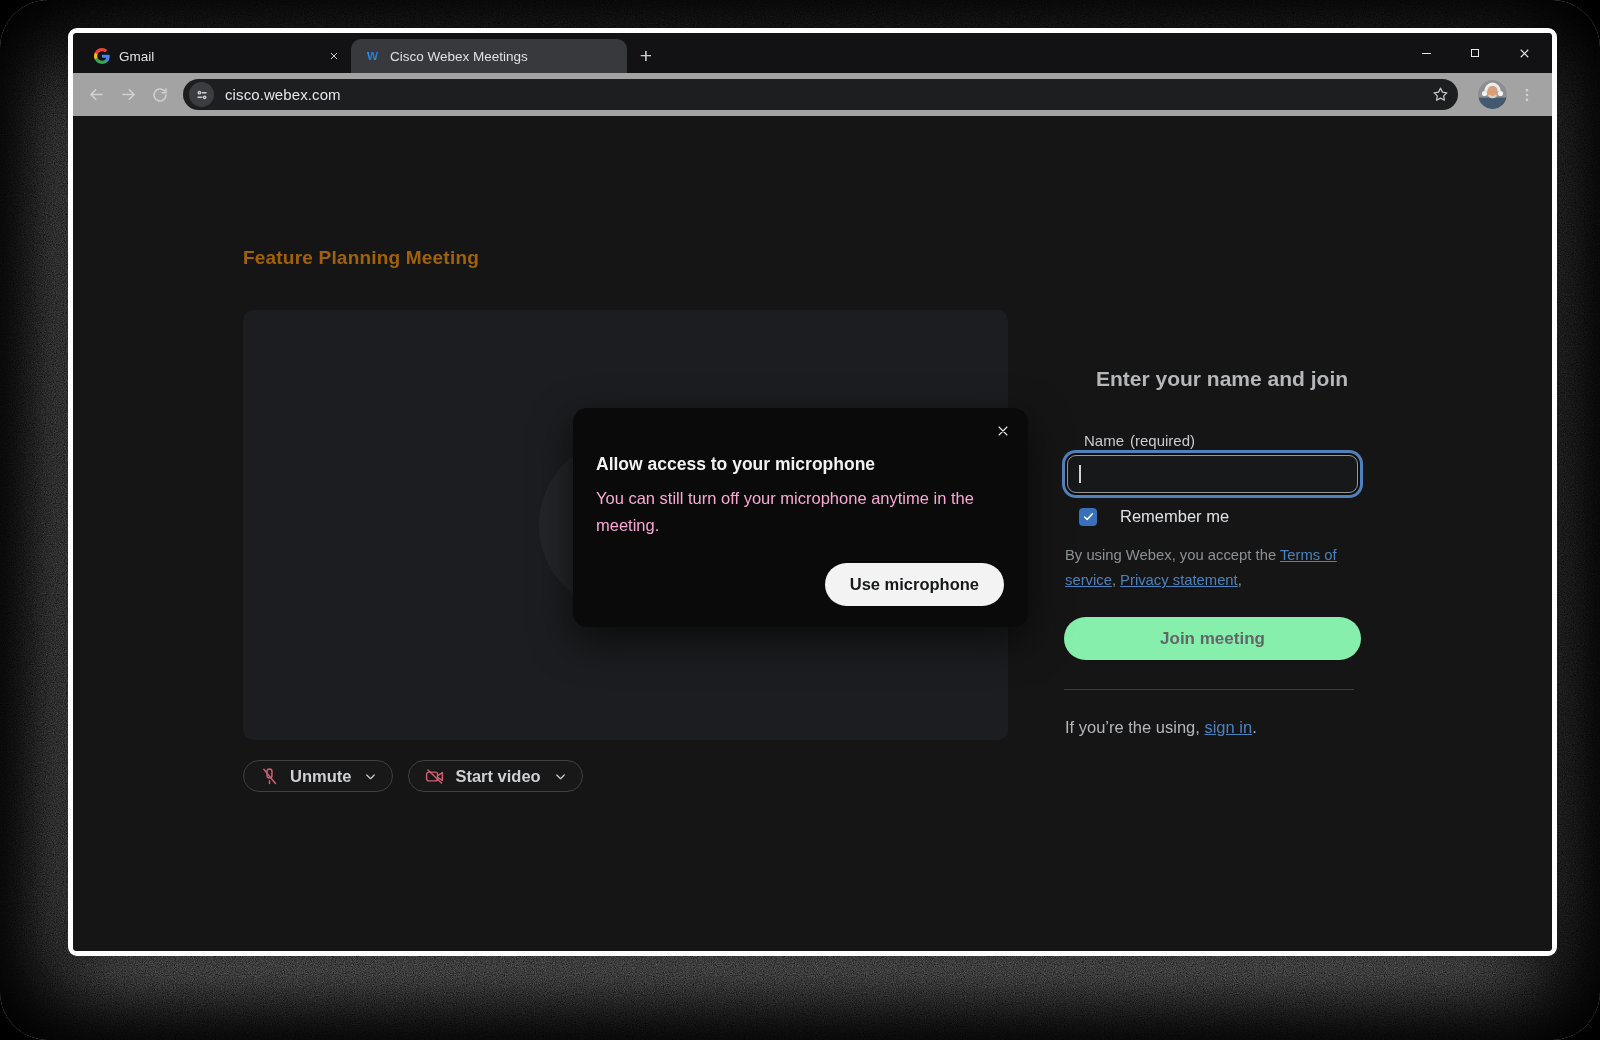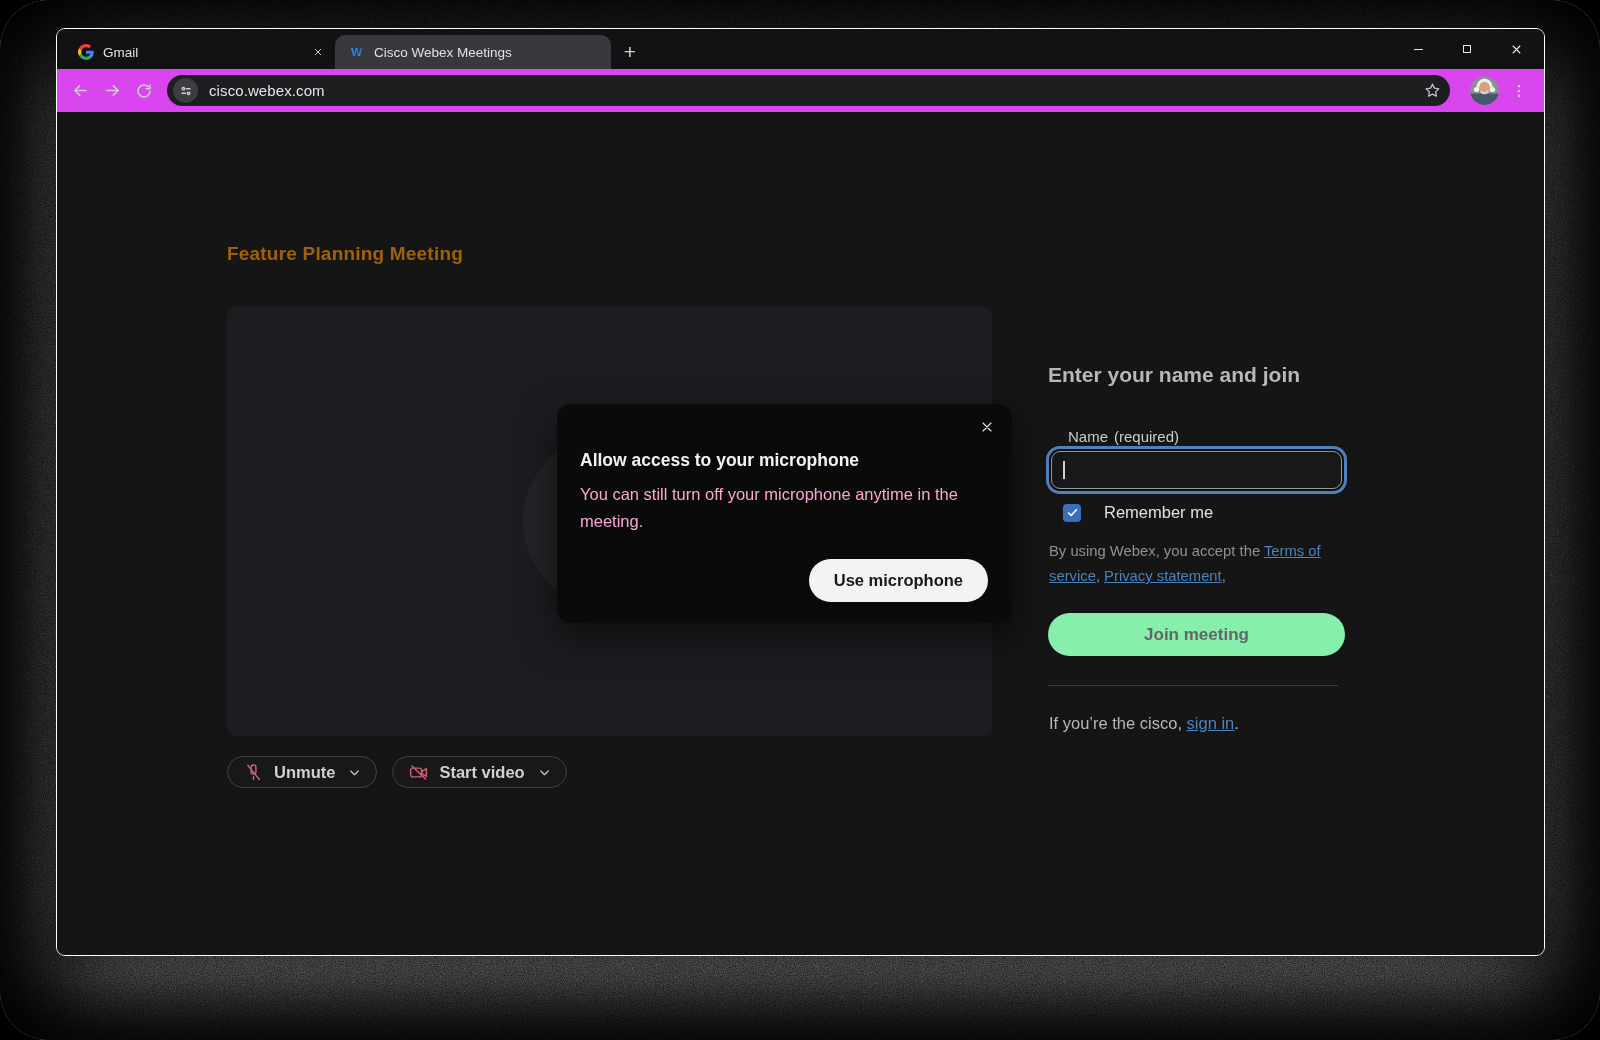--- a/index.html
+++ b/index.html
@@ -10,38 +10,38 @@
   }
 
   
   .noise-wrap { position:absolute; inset:0; border-radius:48px; overflow:hidden; }
   .noise-wrap svg { position:absolute; inset:0; display:block; }
   .vignette { position:absolute; inset:0; border-radius:48px;
     box-shadow: inset 0 0 80px 45px #000, inset 0 0 160px 60px rgba(0,0,0,.55); }
 
   
   .window {
-    position:absolute; left:56px; top:28px; width:1489px; height:928px;
-    background:#151516; border:1px solid #ffffff; border-radius:9px;
+    position:absolute; left:68px; top:28px; width:1489px; height:928px;
+    background:#151516; border:5px solid #ffffff; border-radius:9px;
     overflow:hidden; box-shadow:0 0 30px 6px rgba(0,0,0,.45);
   }
 
   
   .tabstrip { height:40px; background:#121214; display:flex; align-items:flex-end; padding-left:8px; position:relative; }
   .tab { height:34px; display:flex; align-items:center; gap:9px; padding:0 8px 0 13px; }
   .tab.inactive { width:270px; }
   .tab.active { width:276px; background:#37393d; border-radius:10px 10px 0 0; }
   .tab-label { font-size:13.5px; color:#dee0e3; white-space:nowrap; overflow:hidden; }
   .tab-close { margin-left:auto; width:18px; height:18px; display:flex; align-items:center; justify-content:center; border-radius:50%; cursor:pointer; }
   .newtab { width:38px; height:34px; display:flex; align-items:center; justify-content:center; font-size:21px; color:#cdd0d3; cursor:pointer; }
   .win-controls { position:absolute; right:20px; top:0; height:40px; display:flex; align-items:center; gap:33px; }
   .win-btn { width:16px; height:16px; display:flex; align-items:center; justify-content:center; cursor:pointer; }
 
   
-  .toolbar { height:43px; background:#d946ef; display:flex; align-items:center; padding:0 12px 0 8px; }
+  .toolbar { height:43px; background:#a3a3a3; display:flex; align-items:center; padding:0 12px 0 8px; }
   .nav-btn { width:30px; height:30px; display:flex; align-items:center; justify-content:center; border-radius:50%; cursor:pointer; margin-right:2px; }
   .omnibox { flex:1; height:31px; background:#1d1e20; border-radius:16px; display:flex; align-items:center; margin:0 10px 0 6px; padding:0 4px; cursor:text; }
   .chip { width:25px; height:25px; border-radius:50%; background:#3b3d40; display:flex; align-items:center; justify-content:center; margin:0 11px 0 2px; cursor:pointer; flex:0 0 auto; }
   .url { font-size:15px; color:#e3e5e8; letter-spacing:.1px; }
   .star-btn { margin-left:auto; width:28px; height:28px; display:flex; align-items:center; justify-content:center; cursor:pointer; flex:0 0 auto; }
   .avatar { width:29px; height:29px; border-radius:50%; overflow:hidden; margin:0 7px 0 10px; cursor:pointer; flex:0 0 auto; }
   .kebab { width:26px; height:28px; display:flex; align-items:center; justify-content:center; cursor:pointer; flex:0 0 auto; }
 
   
   .content { position:relative; height:843px; background:#151516; }
@@ -60,21 +60,21 @@
     box-shadow:0 14px 40px rgba(0,0,0,.6); z-index:6; }
   .dialog-close { position:absolute; top:13px; right:15px; width:20px; height:20px; display:flex; align-items:center; justify-content:center; cursor:pointer; }
   .dialog-title { position:absolute; left:23px; top:46px; font-size:17.5px; font-weight:700; color:#f2f2f3; }
   .dialog-body { position:absolute; left:23px; top:77px; width:414px; font-size:16.5px; line-height:27px; color:#f9a8d4; }
   .dialog-action { position:absolute; right:24px; bottom:21px; height:43px; padding:0 25px; border-radius:22px;
     background:#f3f3f3; color:#17181a; font-size:16.5px; font-weight:600; display:flex; align-items:center; border:none; cursor:pointer;
     font-family:"Liberation Sans", sans-serif; }
 
   
   .join-panel { position:absolute; left:991px; top:251px; width:297px; height:390px; }
-  .join-heading { font-size:21px; font-weight:600; color:#b5b7ba; }
+  .join-heading { font-size:21px; font-weight:600; color:#b5b7ba;margin-left:32px; }
   .jp-label { position:absolute; left:20px; top:65px; font-size:15px; color:#c9cbce; }
   .jp-required { margin-left:6px; }
   .jp-input { position:absolute; left:3px; right:3px; top:88px; height:38px; background:#17181a;
     border:1px solid #94989c; border-radius:9px; box-shadow:0 0 0 2px #0e0e0f, 0 0 0 5px #5181bd;
     display:flex; align-items:center; padding-left:11px; }
   .jp-input input { background:transparent; border:none; outline:none; color:#e4e6e8; font-size:16px; width:95%;
     font-family:"Liberation Sans", sans-serif; }
   .caret { width:1.5px; height:18px; background:#d0d2d4; margin-right:2px; }
   .jp-remember { position:absolute; left:15px; top:140px; display:flex; align-items:center; gap:11px; cursor:pointer; }
   .checkbox { width:18px; height:18px; border-radius:4px; background:#3a70ba; display:flex; align-items:center; justify-content:center; }
@@ -290,17 +290,17 @@
         </span>
         <span class="remember-label">Remember me</span>
       </div>
 
       <div class="jp-terms"><span>By using Webex, you accept the </span><a class="link">Terms of service</a><span>, </span><a class="link">Privacy statement</a><span>,</span></div>
 
       <button class="jp-join">Join meeting</button>
 
       <div class="jp-divider"></div>
 
-      <div class="jp-host"><span>If you’re the cisco, </span><a class="link">sign in</a><span>.</span></div>
+      <div class="jp-host"><span>If you’re the using, </span><a class="link">sign in</a><span>.</span></div>
     </div>
 
   </div>
 </div>
 
 </body></html>

